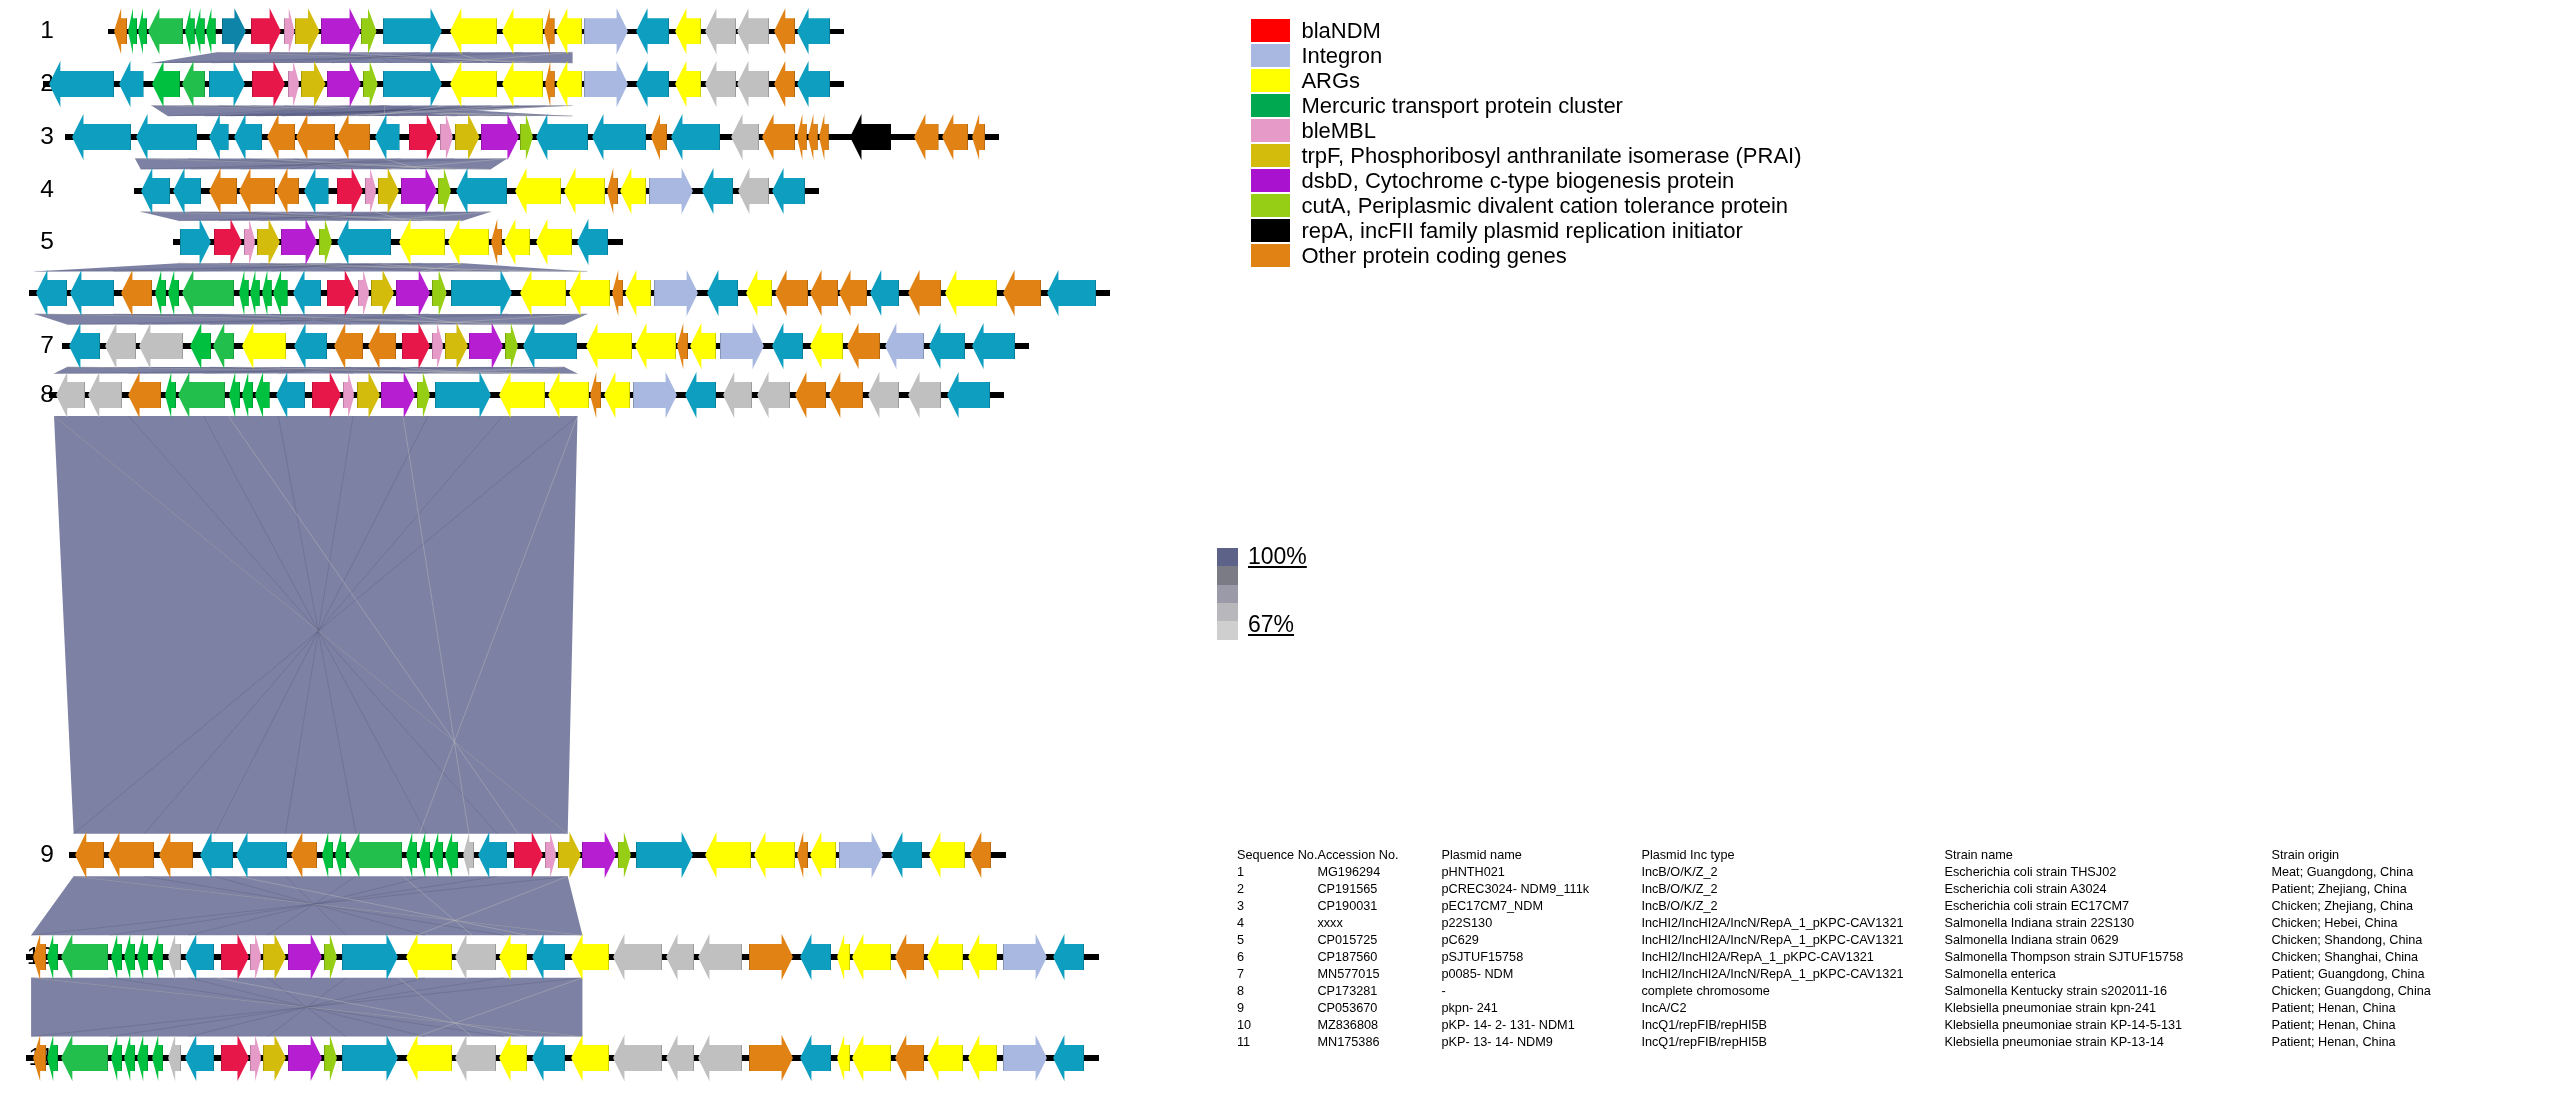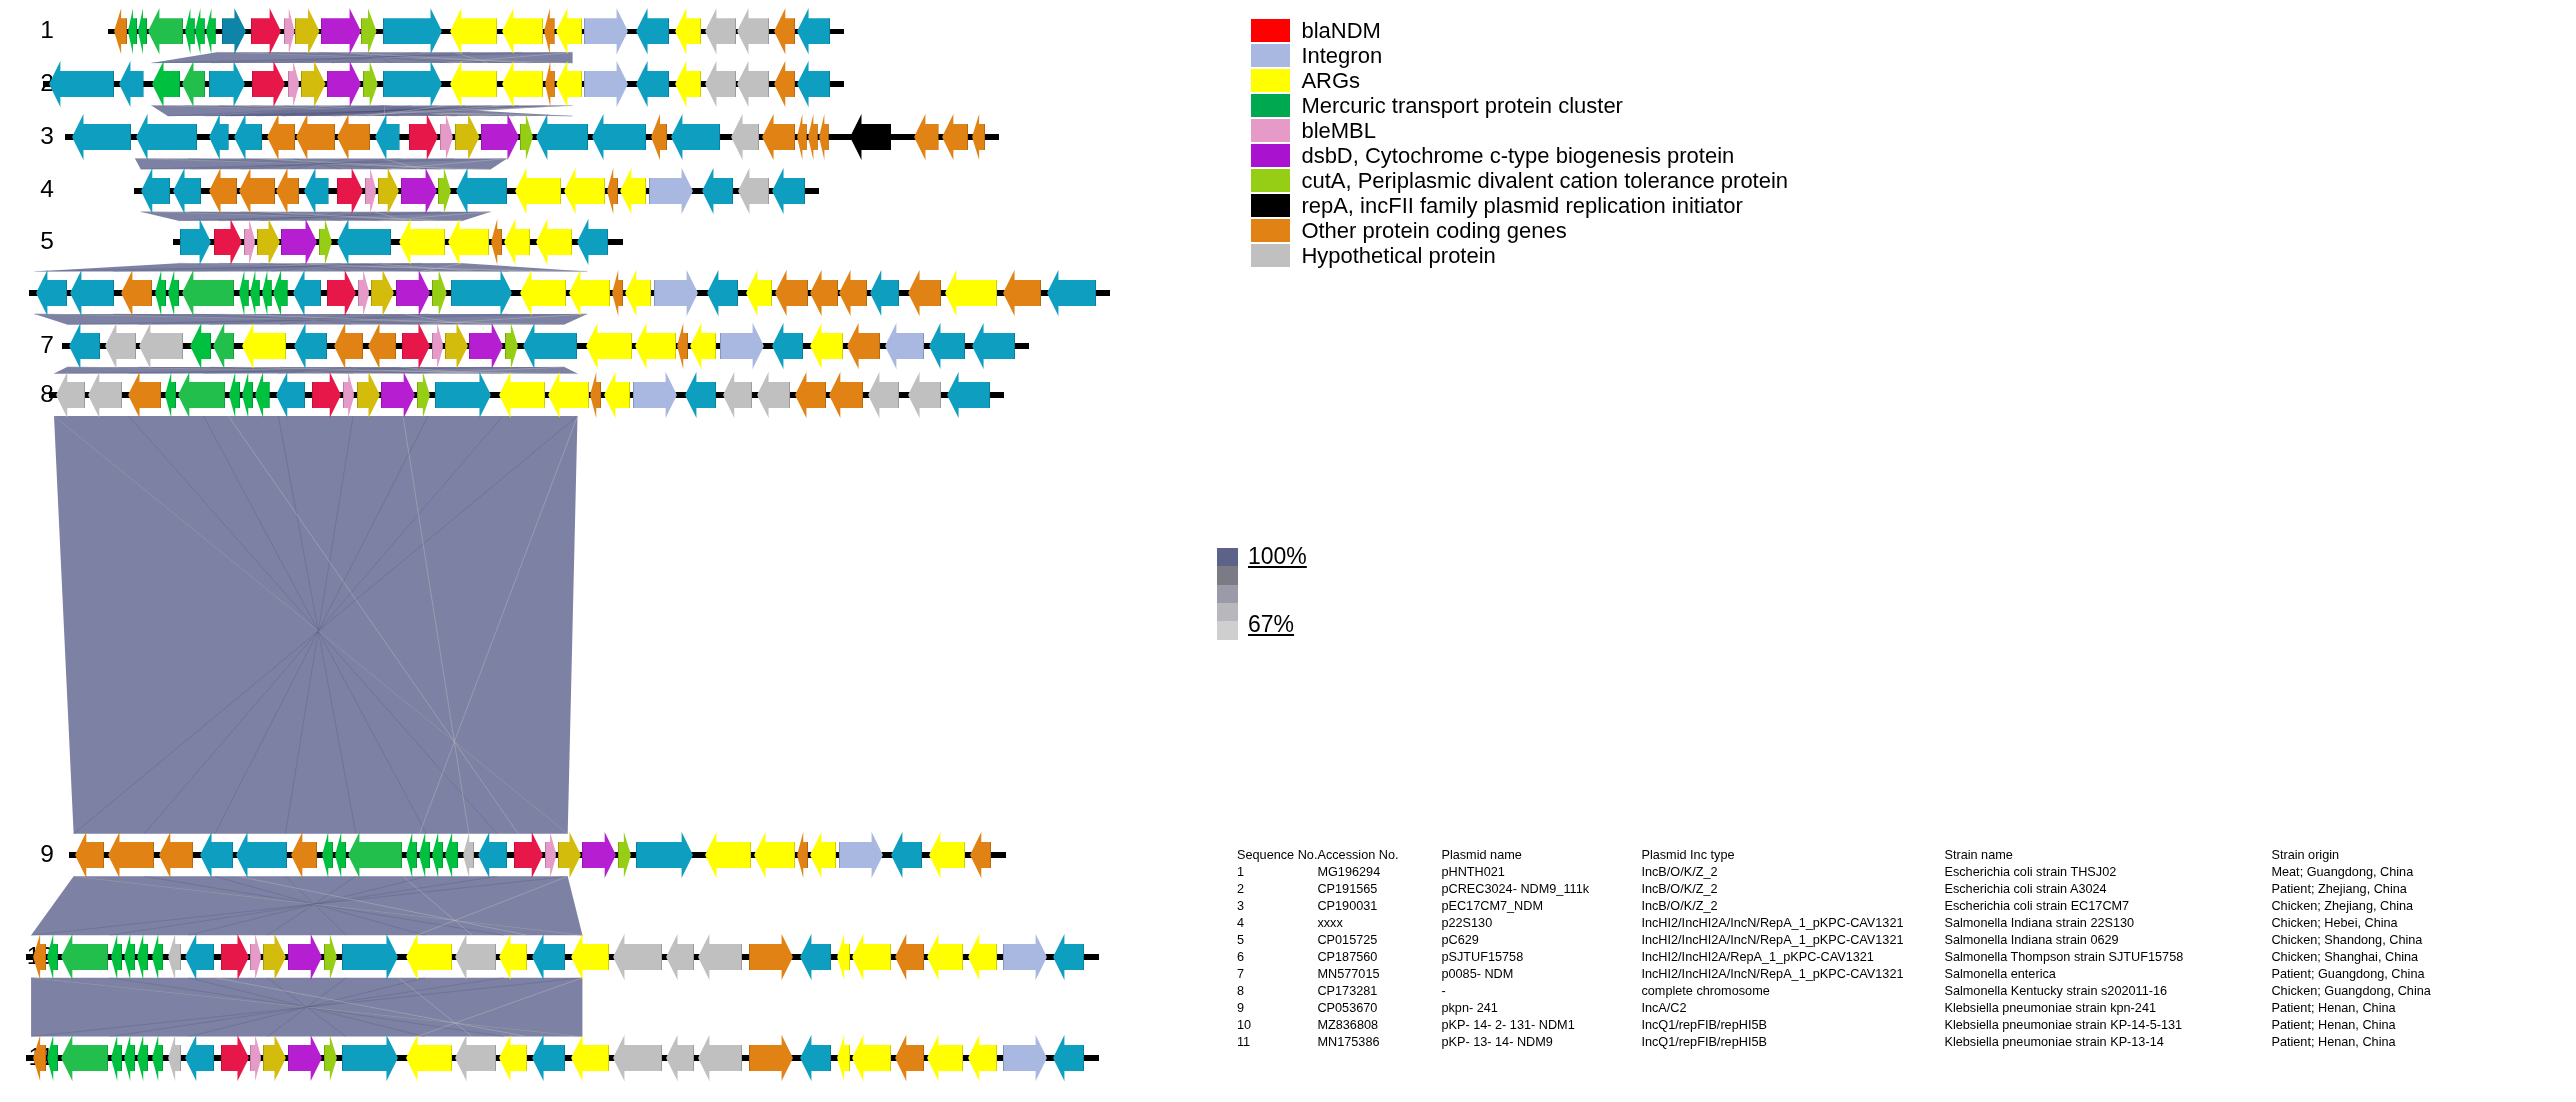--- a/index.html
+++ b/index.html
@@ -547,38 +547,38 @@
       </div>
       <div class="legend-row">
         <div class="legend-swatch" style="background: rgb(0, 169, 79);"></div>
         <div class="legend-text">Mercuric transport protein cluster</div>
       </div>
       <div class="legend-row">
         <div class="legend-swatch" style="background: rgb(230, 154, 200);"></div>
         <div class="legend-text">bleMBL</div>
       </div>
       <div class="legend-row">
+        <div class="legend-swatch" style="background: rgb(212, 188, 12);"></div>
+        <div class="legend-text">trpF, Phosphoribosyl anthranilate isomerase (PRAI)</div>
+      </div>
+      <div class="legend-row">
         <div class="legend-swatch" style="background: rgb(169, 19, 207);"></div>
         <div class="legend-text">dsbD, Cytochrome c-type biogenesis protein</div>
       </div>
       <div class="legend-row">
         <div class="legend-swatch" style="background: rgb(150, 206, 21);"></div>
         <div class="legend-text">cutA, Periplasmic divalent cation tolerance protein</div>
       </div>
       <div class="legend-row">
         <div class="legend-swatch" style="background: rgb(0, 0, 0);"></div>
         <div class="legend-text">repA, incFII family plasmid replication initiator</div>
       </div>
       <div class="legend-row">
         <div class="legend-swatch" style="background: rgb(224, 130, 20);"></div>
         <div class="legend-text">Other protein coding genes</div>
-      </div>
-      <div class="legend-row">
-        <div class="legend-swatch" style="background: rgb(192, 192, 192);"></div>
-        <div class="legend-text">Hypothetical protein</div>
       </div>
     </div>
 
   <div id="identity-scale">
     <div id="identity-bar">
         <div style="background: rgb(93, 98, 136); height: 20%;"></div>
         <div style="background: rgb(123, 123, 133); height: 20%;"></div>
         <div style="background: rgb(154, 154, 168); height: 20%;"></div>
         <div style="background: rgb(183, 183, 188); height: 20%;"></div>
         <div style="background: rgb(207, 207, 207); height: 20%;"></div>

